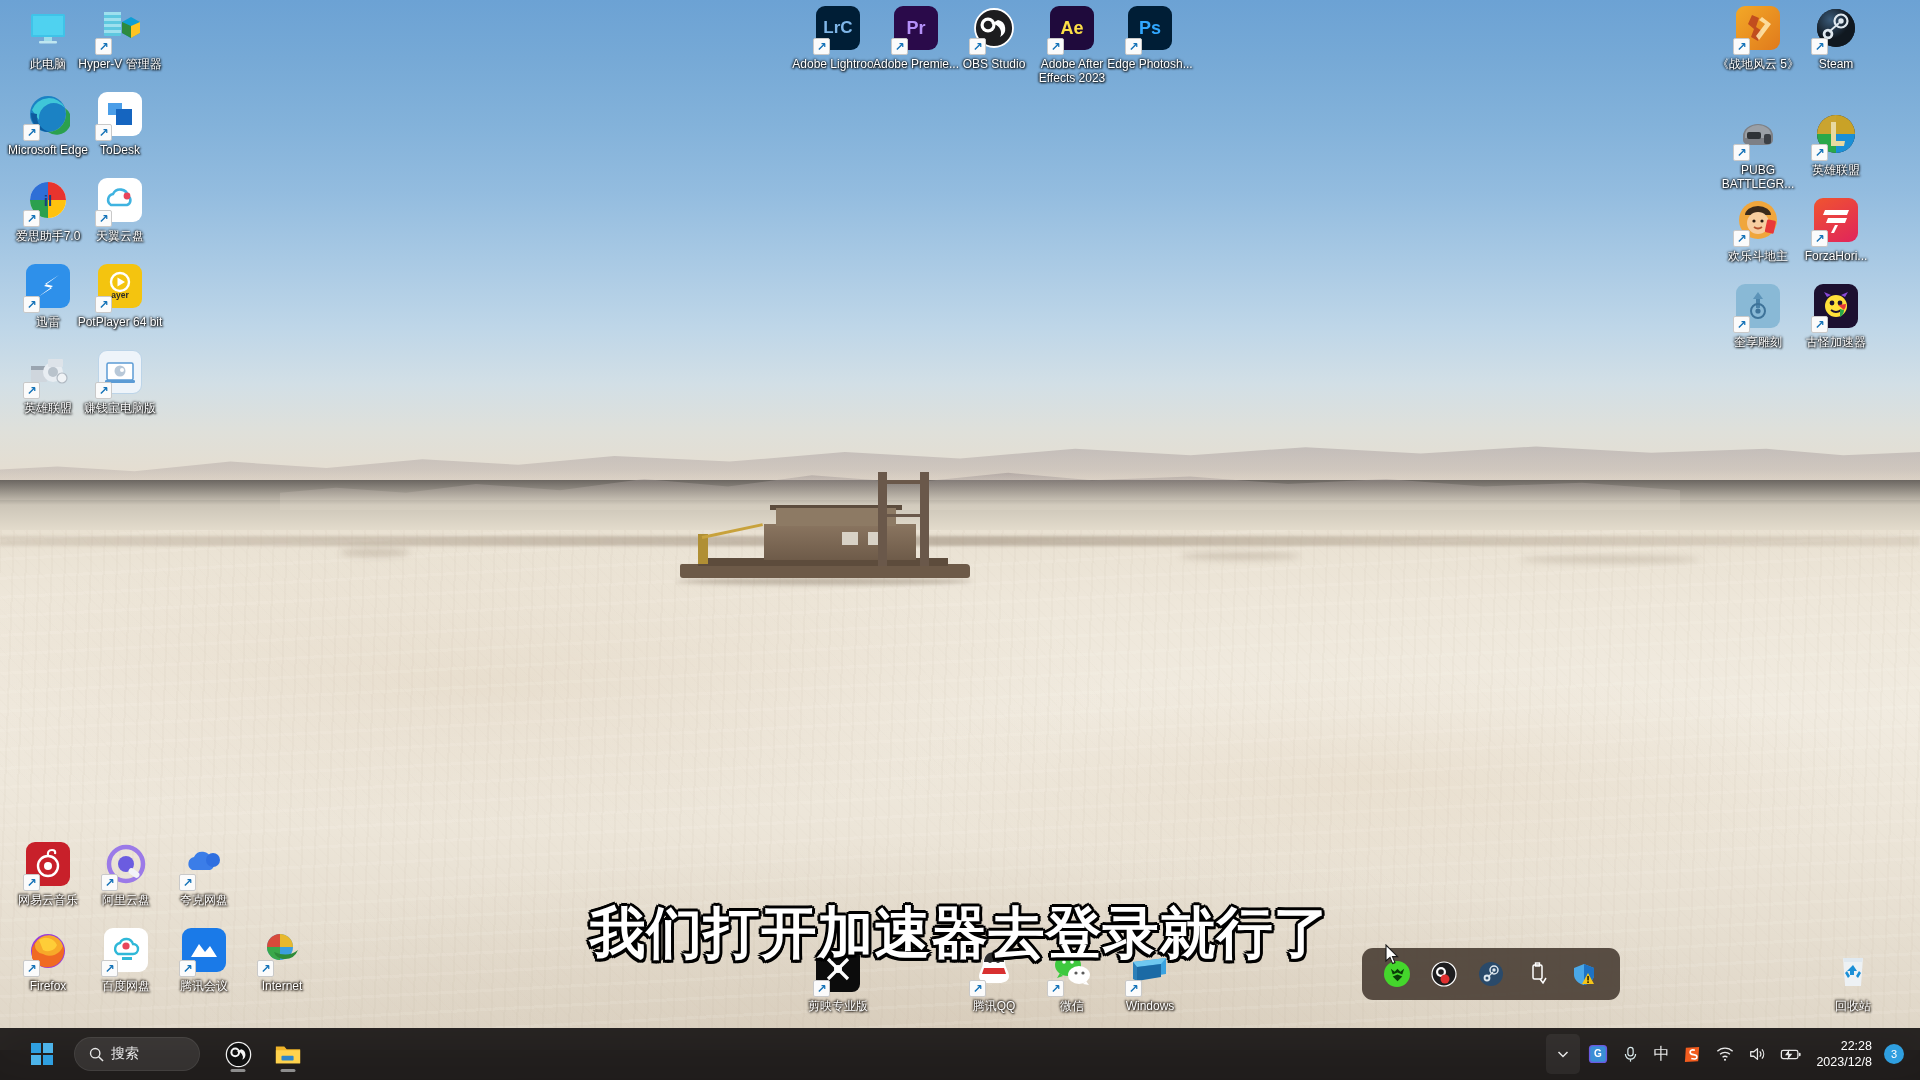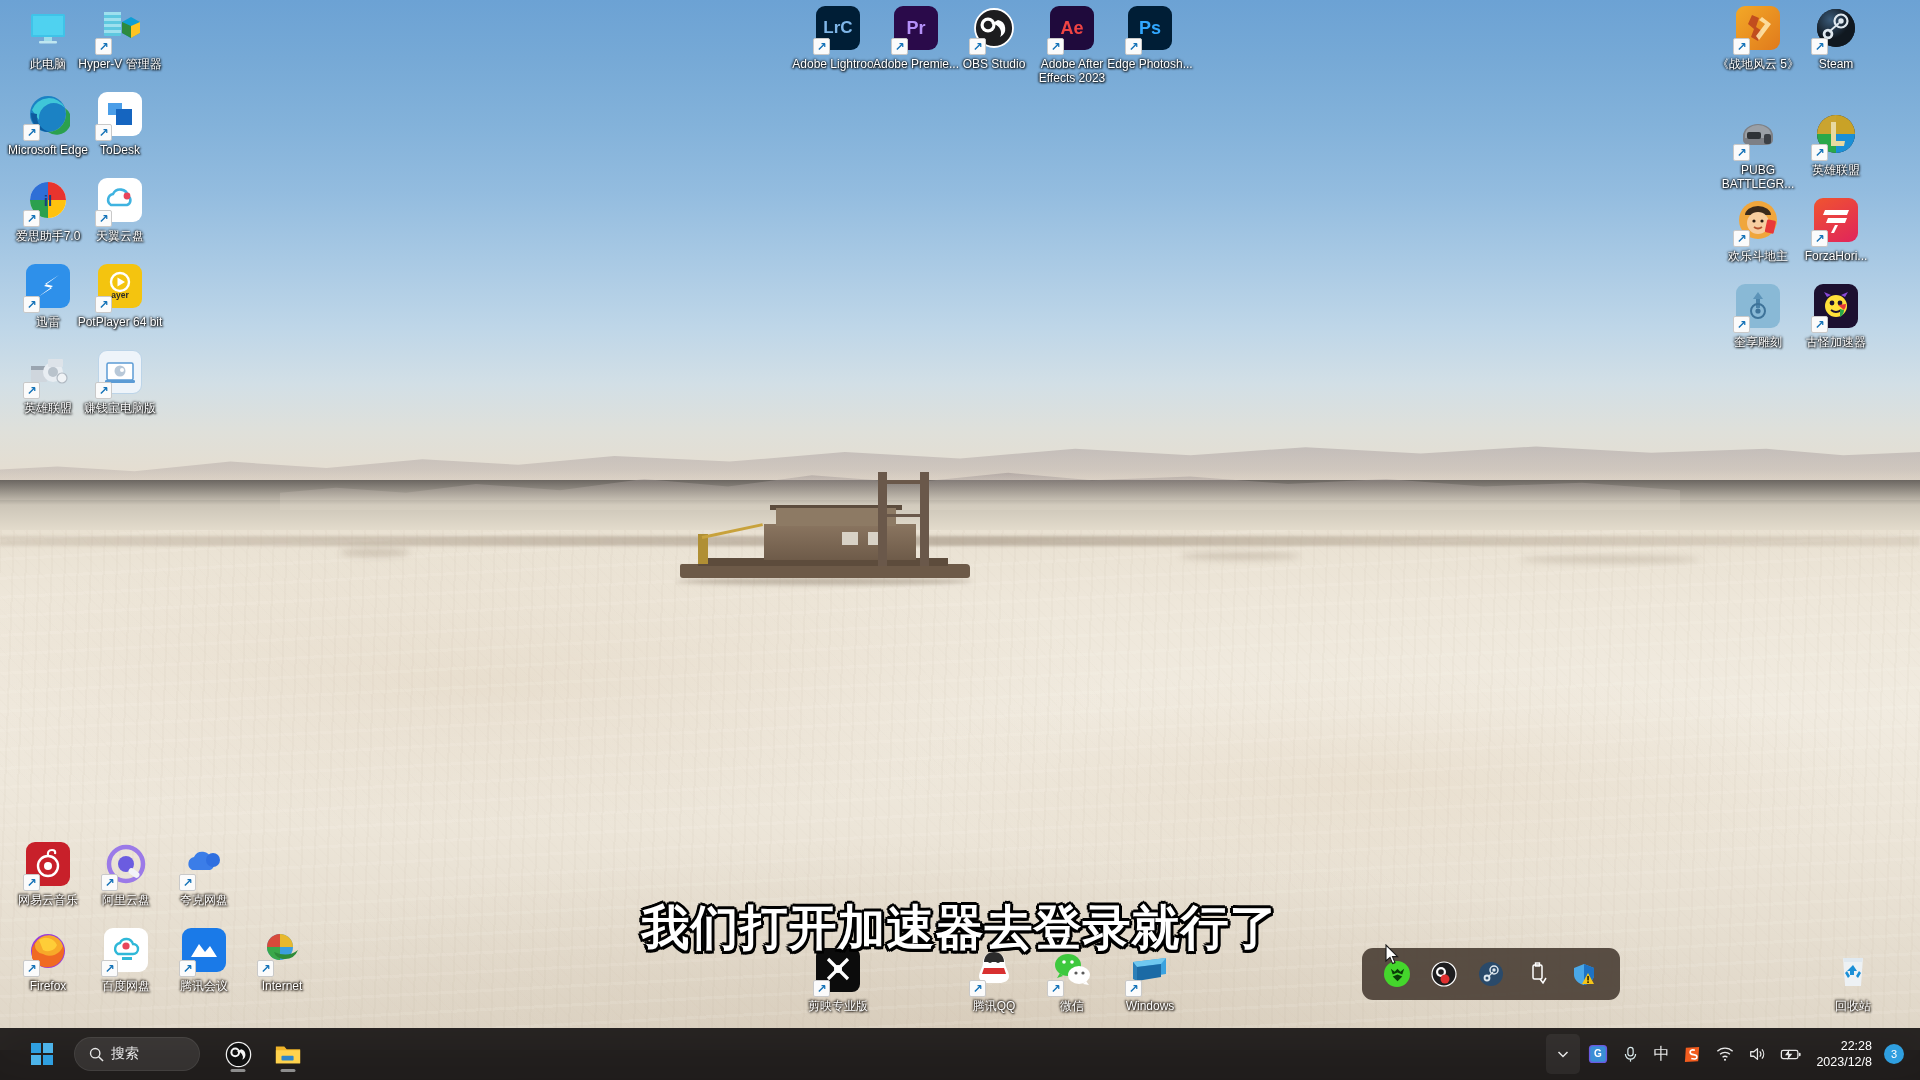--- a/index.html
+++ b/index.html
@@ -100,21 +100,21 @@
     margin-top:3px; font-size:12px; line-height:14px; color:#fff;
     text-align:center; max-width:94px; word-wrap:break-word;
     text-shadow:0 0 3px rgba(0,0,0,.95), 1px 1px 2px rgba(0,0,0,.9), -1px 0 2px rgba(0,0,0,.7);
   }
   .icon-cell.dark .icon-label { color:#ffffff;
     text-shadow:0 0 3px rgba(20,14,8,.98), 1px 1px 2px rgba(20,14,8,.95), -1px -1px 2px rgba(20,14,8,.8); }
 
   
   #subtitle {
     position:absolute; left:0; top:896px; width:1920px; text-align:center;
-    font-size:48px; font-weight:bold; color:#ffffff; letter-spacing:1px;
+    font-size:56px; font-weight:bold; color:#ffffff; letter-spacing:1px;
     font-family:"DejaVu Sans","Liberation Sans",sans-serif;
     text-shadow:
       -2px -2px 0 #000, 2px -2px 0 #000, -2px 2px 0 #000, 2px 2px 0 #000,
       -3px 0 0 #000, 3px 0 0 #000, 0 -3px 0 #000, 0 3px 0 #000,
       -2px 3px 0 #000, 2px 3px 0 #000;
   }
 
   
   #float-bar {
     position:absolute; left:1362px; top:948px; width:258px; height:52px;
@@ -372,21 +372,21 @@
       <path d="M26 14 a9 9 0 0 1 2 17 a9 9 0 0 0 -9 -13 Z" fill="#ffffff"></path>
     </svg>
     <span class="shortcut-arrow">↗</span>
   </div>
   <div class="icon-label">OBS Studio</div>
 </div>
 
 <div class="icon-cell" style="left:1024px; top:6px;">
   <div class="icon-art">
     <div class="glyph" style="background:#1f0a3c;">
-      <span style="color:#ef4444; font-size:18px; font-family:'Liberation Sans',sans-serif;">Ae</span>
+      <span style="color:#fde047; font-size:18px; font-family:'Liberation Sans',sans-serif;">Ae</span>
     </div>
     <span class="shortcut-arrow">↗</span>
   </div>
   <div class="icon-label">Adobe After Effects 2023</div>
 </div>
 
 <div class="icon-cell" style="left:1102px; top:6px;">
   <div class="icon-art">
     <div class="glyph" style="background:#001e36;">
       <span style="color:#31a8ff; font-size:18px; font-family:'Liberation Sans',sans-serif;">Ps</span>

